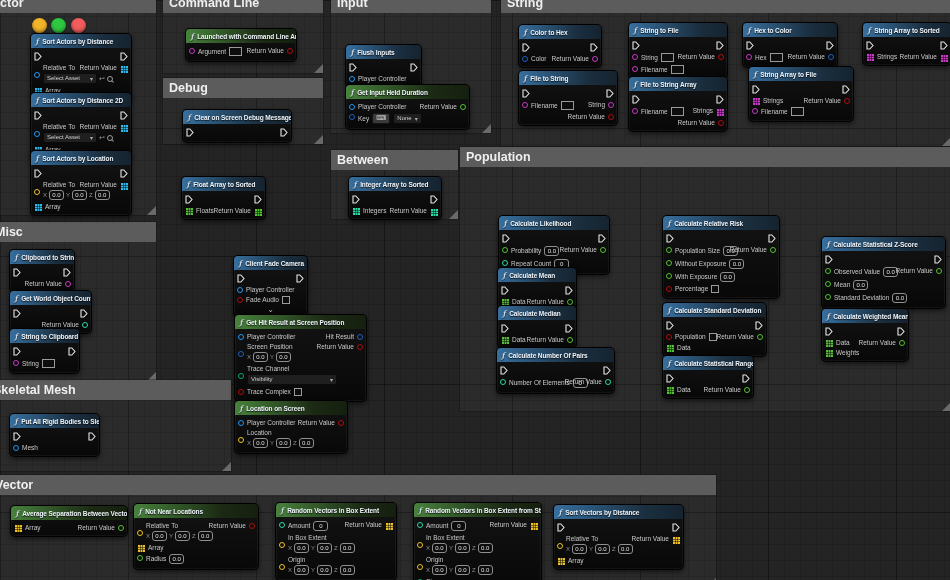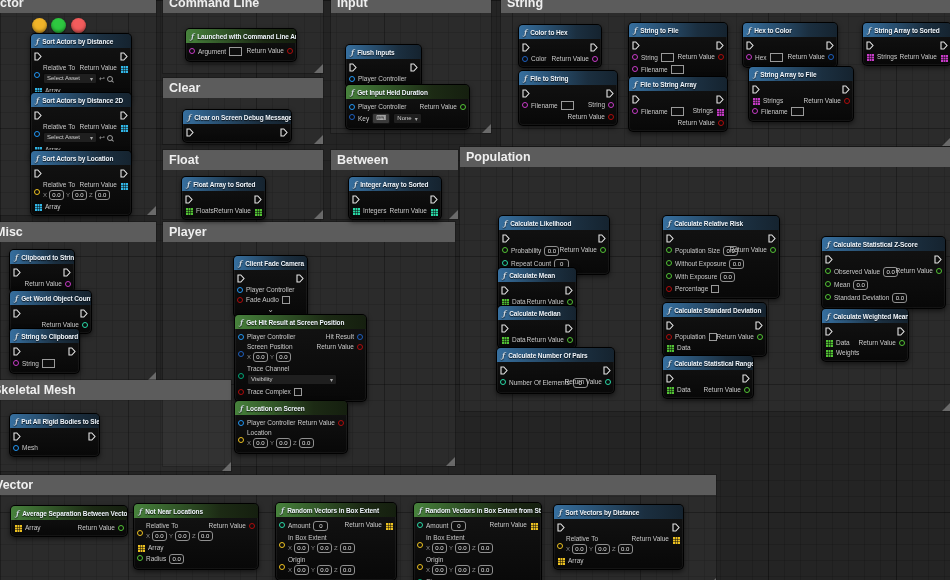--- a/index.html
+++ b/index.html
@@ -77,46 +77,36 @@
         <span>Input</span>
       </div>
     </div>
     <div class="comment" style="left: 500px; top: -8px; width: 450px; height: 153px;">
       <div class="chead">
         <span>String</span>
       </div>
     </div>
     <div class="comment" style="left: 162px; top: 77px; width: 160px; height: 66px;">
       <div class="chead">
-        <span>Clear</span>
-      </div>
-    </div>
-    <div class="comment" style="left: 162px; top: 149px; width: 160px; height: 69px;">
-      <div class="chead">
-        <span>Float</span>
+        <span>Debug</span>
       </div>
     </div>
     <div class="comment" style="left: 330px; top: 149px; width: 127px; height: 69px;">
       <div class="chead">
         <span>Between</span>
       </div>
     </div>
     <div class="comment" style="left: 459px; top: 146px; width: 491px; height: 264px;">
       <div class="chead">
         <span>Population</span>
       </div>
     </div>
     <div class="comment" style="left: -12px; top: 221px; width: 167px; height: 159px;">
       <div class="chead">
         <span>Misc</span>
-      </div>
-    </div>
-    <div class="comment" style="left: 162px; top: 221px; width: 292px; height: 244px;">
-      <div class="chead">
-        <span>Player</span>
       </div>
     </div>
     <div class="comment" style="left: -14px; top: 379px; width: 244px; height: 91px;">
       <div class="chead">
         <span>Skeletal Mesh</span>
       </div>
     </div>
     <div class="comment" style="left: -12px; top: 474px; width: 727px; height: 112px;">
       <div class="chead">
         <span>Vector</span>

